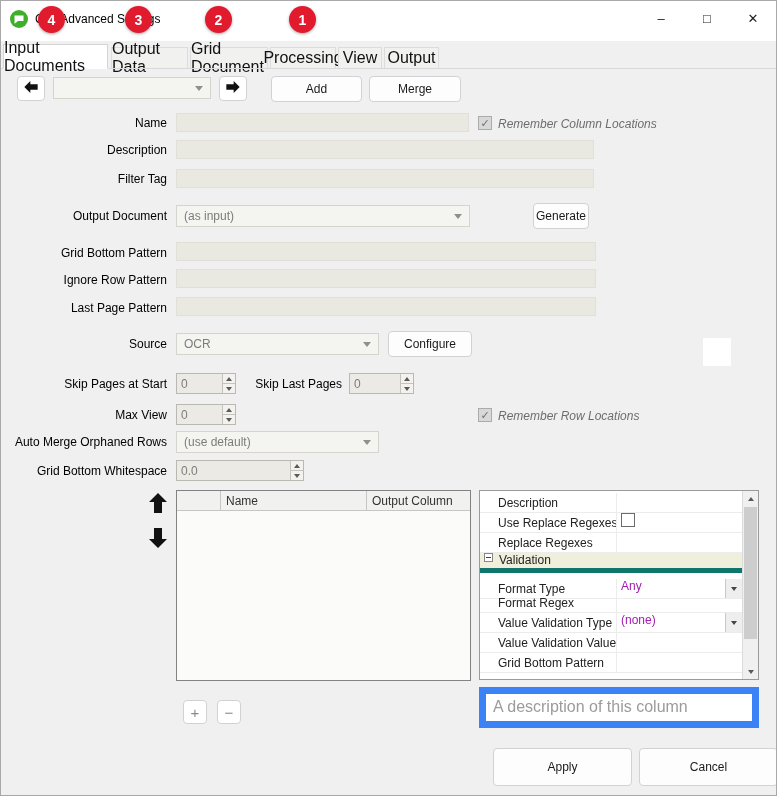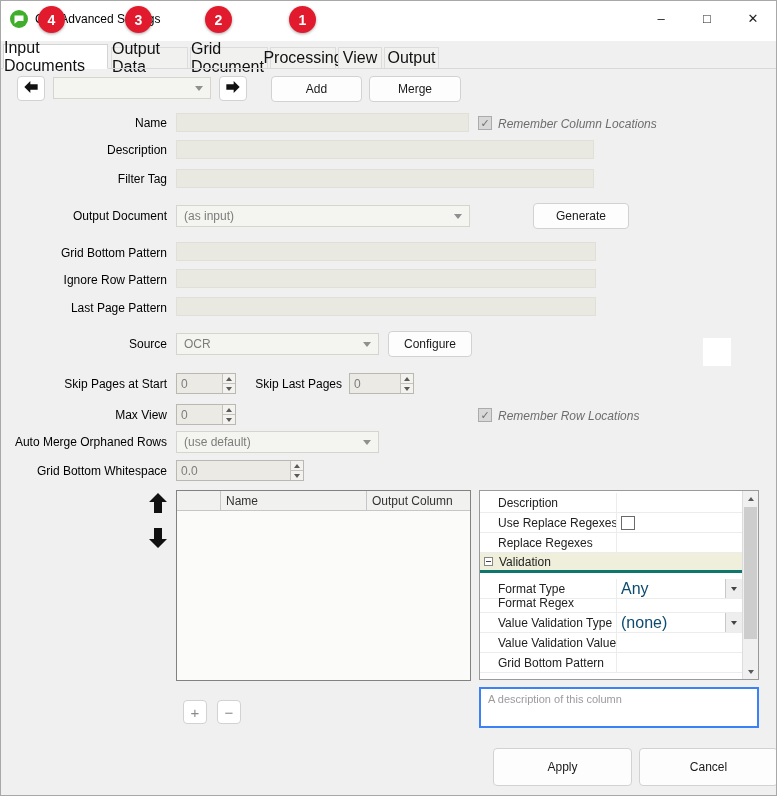--- a/index.html
+++ b/index.html
@@ -58,34 +58,34 @@
                  border-bottom:1px solid #c6c6c6; display:flex; }
   .cols-header .hc { border-right:1px solid #c6c6c6; display:flex; align-items:center;
                      padding-left:5px; font-size:12px; color:#333; }
 
   
   .pgrid { position:absolute; left:478px; top:489px; width:280px; height:190px;
            background:#ffffff; border:1px solid #9a9a9a; }
   .pg-row { position:absolute; left:0; width:262px; height:20px; border-bottom:1px solid #ececec; display:flex; }
   .pg-label { width:137px; padding-left:18px; display:flex; align-items:center; font-size:12px;
               color:#222; border-right:1px solid #ececec; white-space:nowrap; overflow:hidden; }
-  .pg-value { flex:1; display:flex; align-items:center; padding-left:4px; font-size:16px; color:#0c4a6e; position:relative; }
+  .pg-value { flex:1; display:flex; padding-left:4px; font-size:12px; color:#a21caf; position:relative; }
   .pg-drop { position:absolute; right:0; top:0; width:17px; height:19px; background:#eeeeee;
              border-left:1px solid #c8c8c8; display:flex; align-items:center; justify-content:center; }
   .pg-drop .caret { border-top-width:4px; border-left-width:3px; border-right-width:3px; border-top-color:#444; }
   .pg-cat { position:absolute; left:0; width:262px; height:20px; background:#efefdc;
-            border-bottom:3px solid #0f766e; display:flex; align-items:center; font-size:12px; color:#222; }
+            border-bottom:5px solid #0f766e; display:flex; align-items:flex-start; font-size:12px; color:#222; }
   .pg-expander { width:9px; height:9px; border:1px solid #868686; background:#fff; margin:0 6px 0 4px; position:relative; }
   .pg-expander::after { content:""; position:absolute; left:1px; right:1px; top:3px; height:1px; background:#444; }
   .pg-chk { width:14px; height:14px; border:1px solid #6a6a6a; background:#fff; }
   .pg-scroll { position:absolute; right:0; top:0; width:16px; height:188px; background:#f0f0f0; border-left:1px solid #dcdcdc; }
   .sb-btn { position:absolute; left:0; width:15px; height:15px; display:flex; align-items:center; justify-content:center; }
   .pg-thumb { position:absolute; left:1px; top:16px; width:13px; height:132px; background:#cdcdcd; }
   .pg-desc { position:absolute; left:478px; top:686px; width:280px; height:41px; background:#fff;
-             border:2px solid #3b82f6; padding:4px 7px; color:#9b9b9b; font-size:11px; }
+             border:7px solid #3b82f6; padding:4px 7px; color:#9b9b9b; font-size:16px; }
 
   .arrow-flat { position:absolute; width:26px; height:26px; display:flex; align-items:center; justify-content:center; }
   .white-patch { position:absolute; left:702px; top:337px; width:28px; height:28px; background:#ffffff; }
 </style>
 </head>
 <body>
 
 <div class="window">
 
   <div class="titlebar">
@@ -145,21 +145,21 @@
   <div class="tinput" style="left:175px;top:139px;width:418px"></div>
 
   <label class="flabel" style="top:171px">Filter Tag</label>
   <div class="tinput" style="left:175px;top:168px;width:418px"></div>
 
   <label class="flabel" style="top:208px">Output Document</label>
   <div class="combo" style="left:175px;top:204px;width:294px">
     <span>(as input)</span>
     <span class="caret"></span>
   </div>
-  <div class="btn" style="left:532px;top:202px;width:96px;height:26px">Generate</div>
+  <div class="btn" style="left:532px;top:202px;width:56px;height:26px">Generate</div>
 
   <label class="flabel" style="top:245px">Grid Bottom Pattern</label>
   <div class="tinput" style="left:175px;top:241px;width:420px"></div>
 
   <label class="flabel" style="top:272px">Ignore Row Pattern</label>
   <div class="tinput" style="left:175px;top:268px;width:420px"></div>
 
   <label class="flabel" style="top:300px">Last Page Pattern</label>
   <div class="tinput" style="left:175px;top:296px;width:420px"></div>
 

